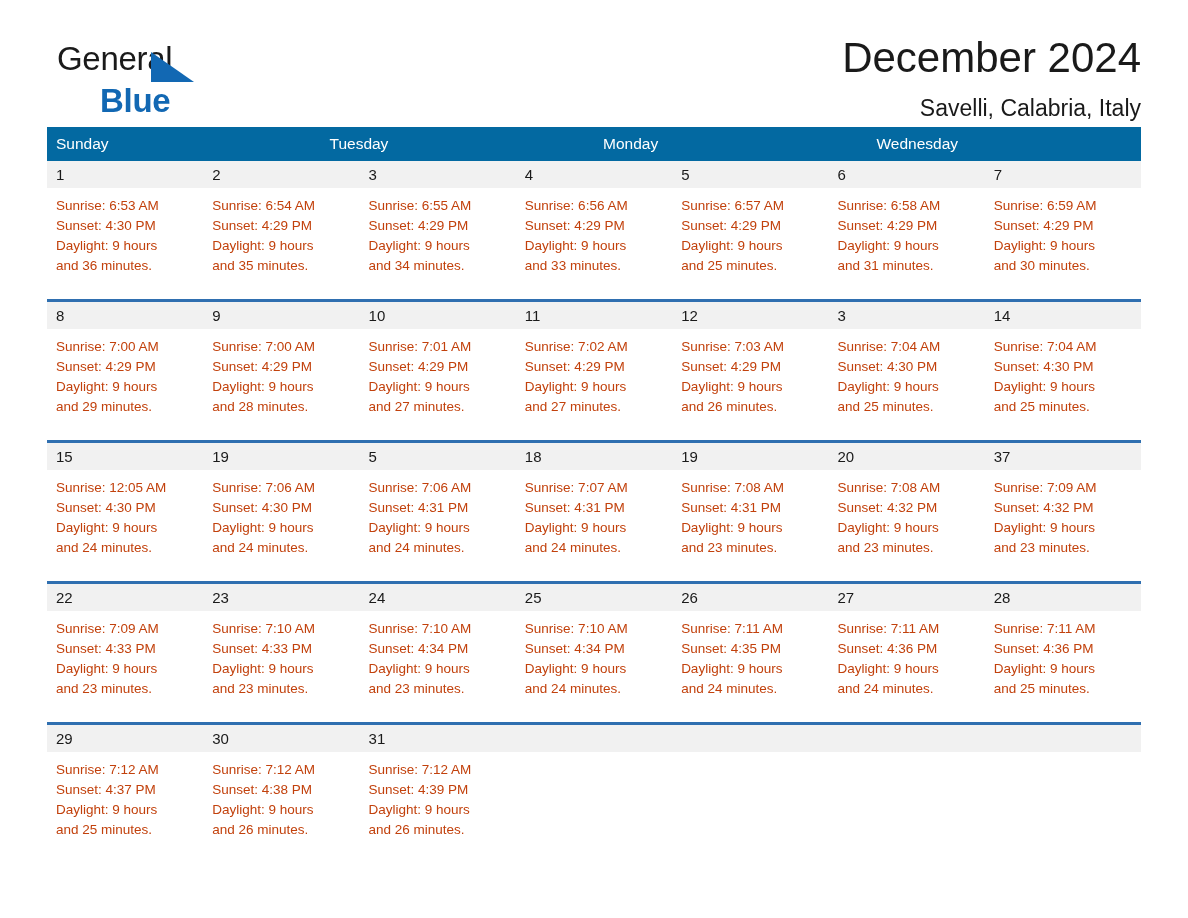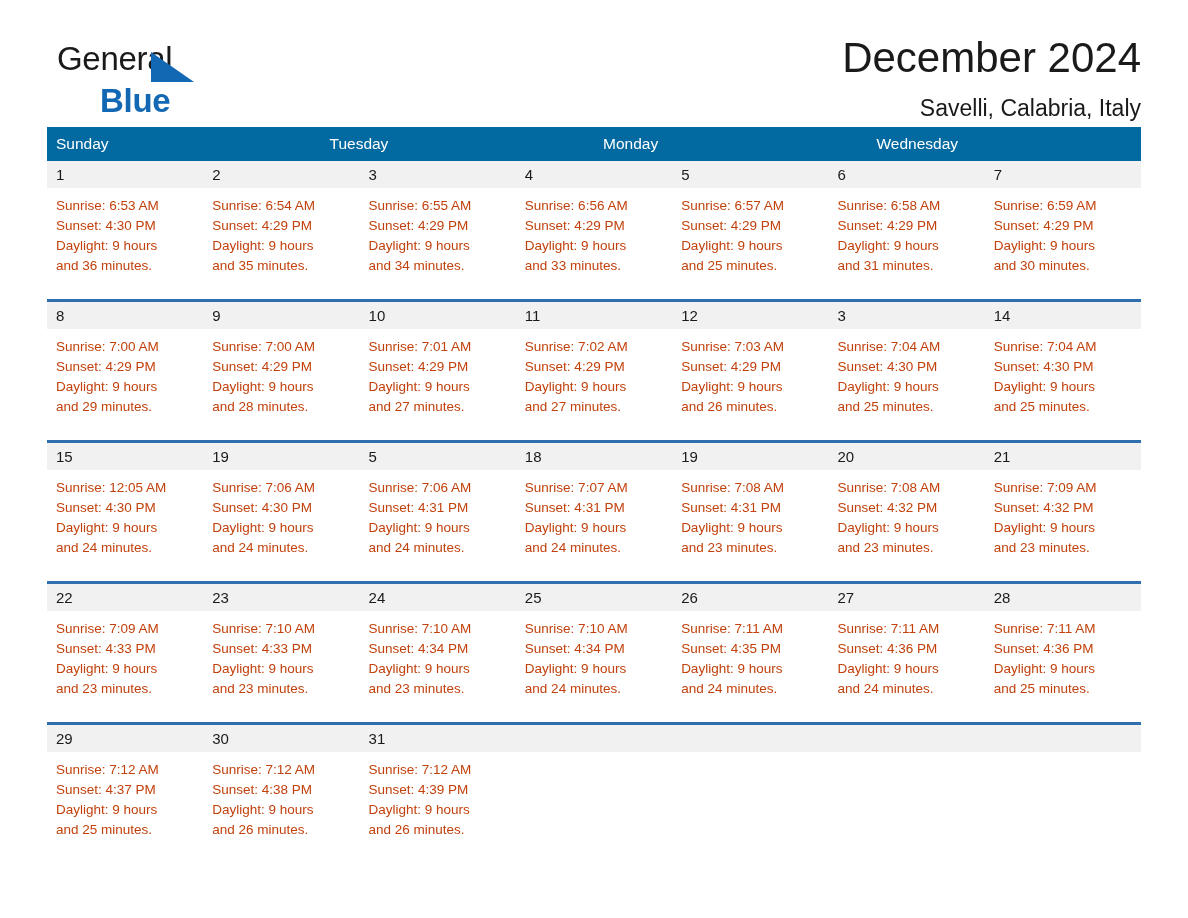--- a/index.html
+++ b/index.html
@@ -353,21 +353,21 @@
       <div class="day-cell">
         <div class="day-num-band">20</div>
         <div class="day-body">
           <div>Sunrise: 7:08 AM</div>
           <div>Sunset: 4:32 PM</div>
           <div>Daylight: 9 hours</div>
           <div>and 23 minutes.</div>
         </div>
       </div>
       <div class="day-cell">
-        <div class="day-num-band">21</div>
+        <div class="day-num-band">37</div>
         <div class="day-body">
           <div>Sunrise: 7:09 AM</div>
           <div>Sunset: 4:32 PM</div>
           <div>Daylight: 9 hours</div>
           <div>and 23 minutes.</div>
         </div>
       </div>
     </div>
 
     <div class="week-row">

